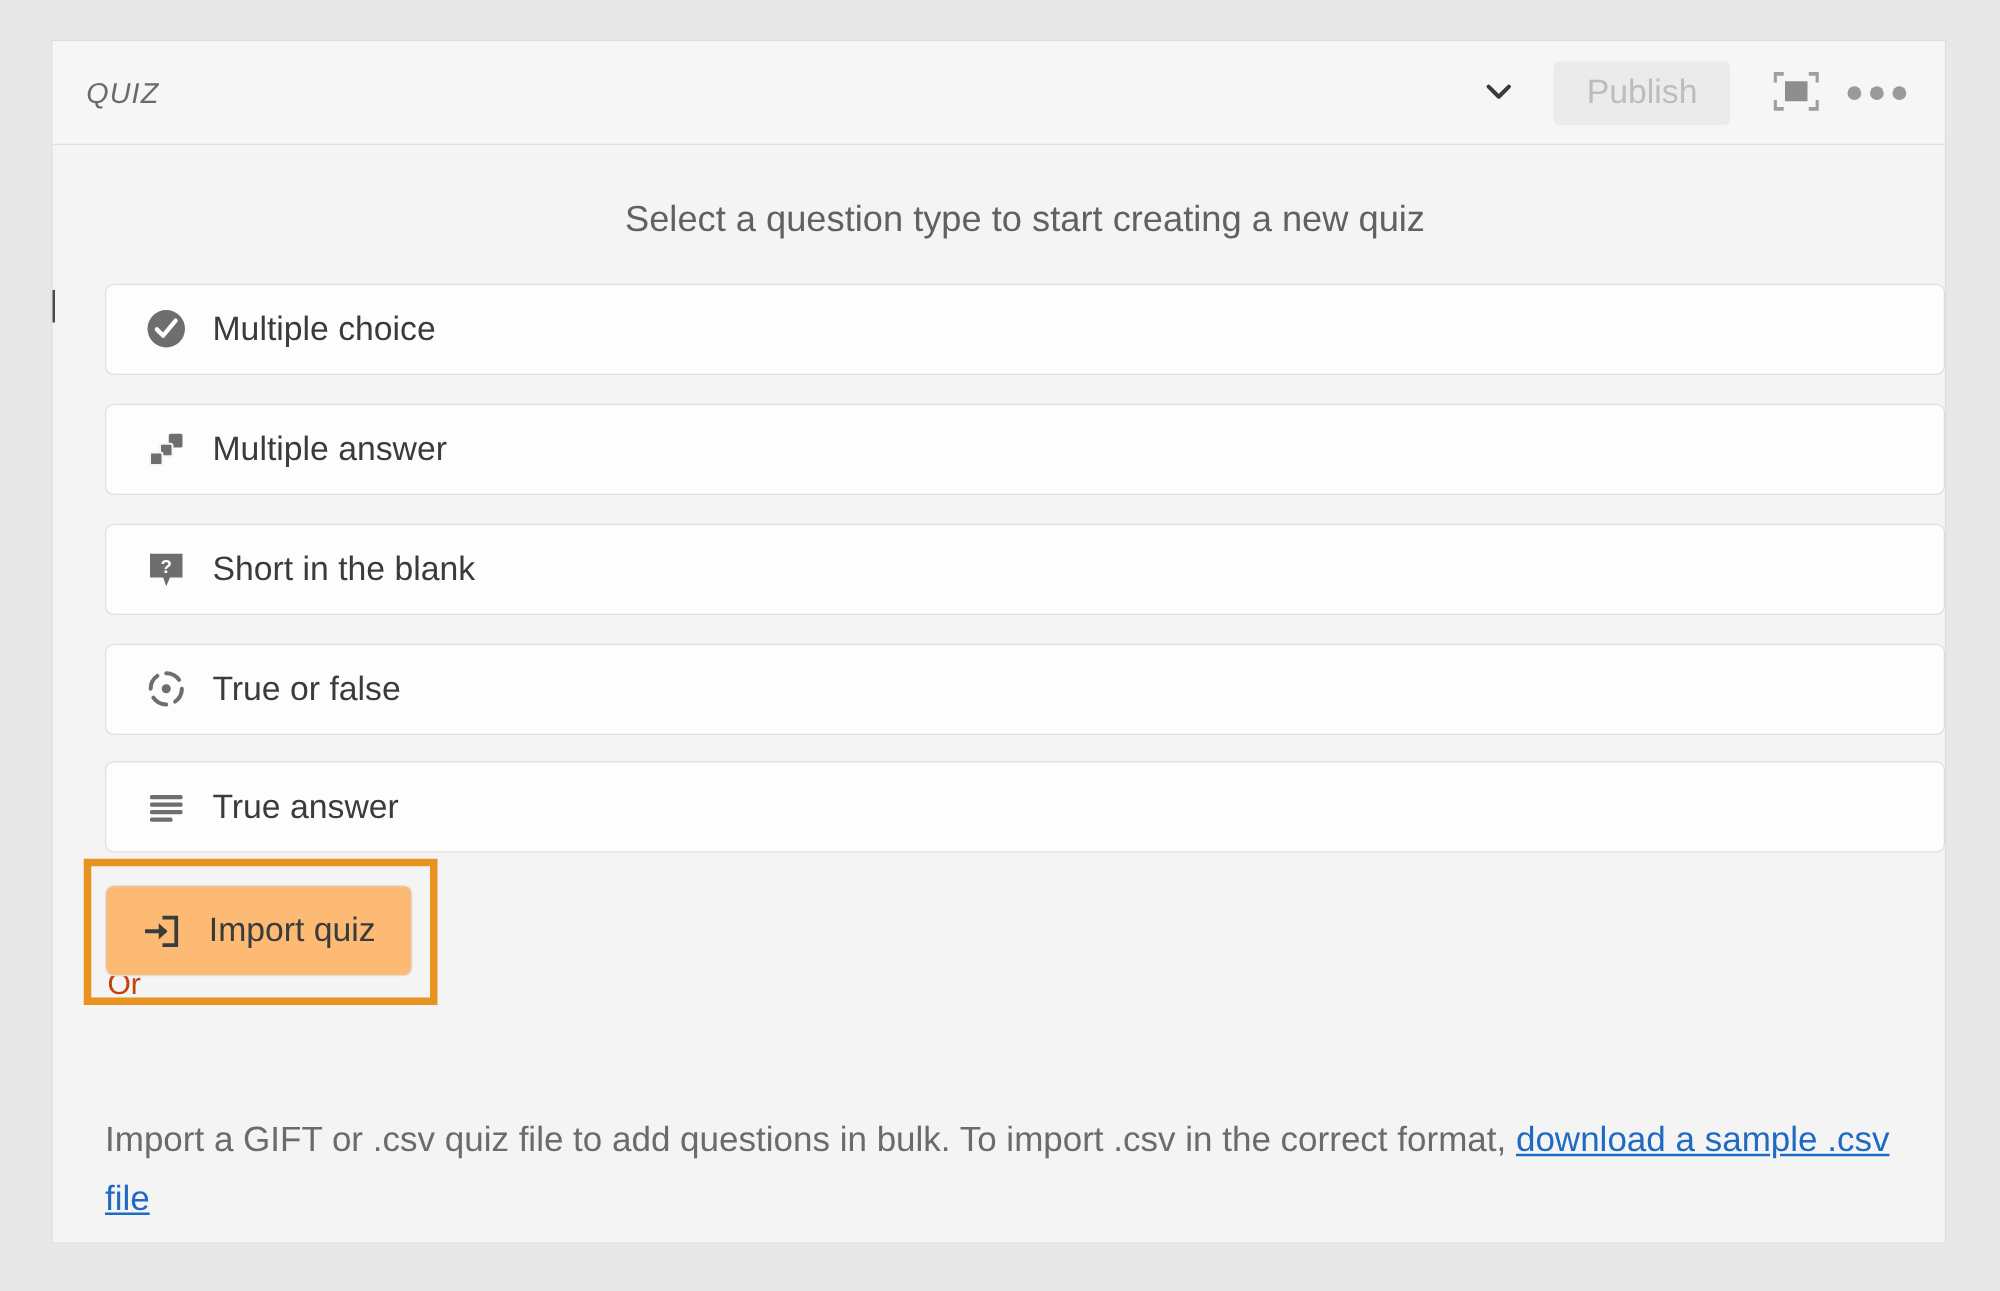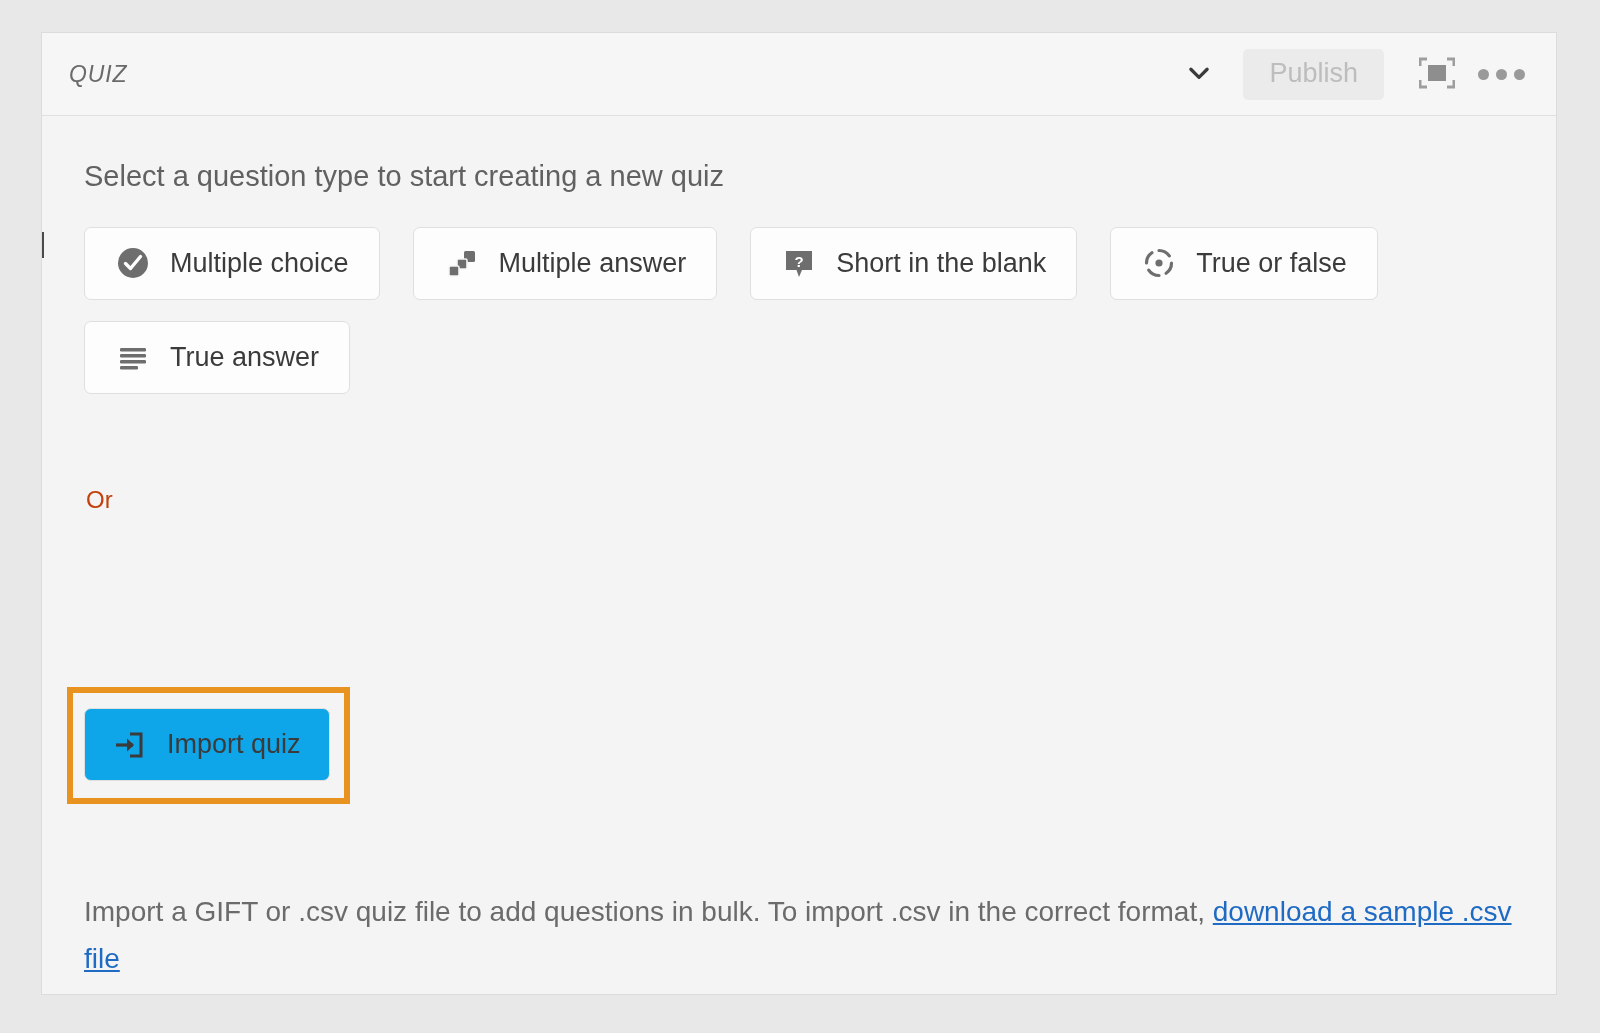--- a/index.html
+++ b/index.html
@@ -112,26 +112,28 @@
     position: relative;
     overflow: hidden;
   }
 
   .prompt {
     font-size: 29px;
     color: #616161;
     font-weight: 400;
     margin: 0 0 33px 0;
     line-height: 1.2;
+    text-align: center;
   }
 
   .type-row {
     display: flex;
-    gap: 33px;
+    gap: 23px;
     margin-bottom: 21px;
+    flex-direction: column;
   }
 
   .type-btn {
     background: #fdfdfd;
     border: 1px solid #dfdfdf;
     border-radius: 7px;
     height: 73px;
     box-sizing: border-box;
     display: flex;
     align-items: center;
@@ -168,21 +170,21 @@
     width: 283px;
     height: 117px;
     border: 6px solid #e8921f;
     box-sizing: border-box;
   }
 
   .import-btn {
     position: absolute;
     left: 42px;
     top: 592px;
-    background: #0ea5e9;
+    background: #fdba74;
     border: 1px solid #dfdfdf;
     border-radius: 7px;
     height: 73px;
     box-sizing: border-box;
     display: flex;
     align-items: center;
     gap: 20px;
     padding: 0 28px 0 26px;
     cursor: pointer;
     font-family: "Liberation Sans", sans-serif;

